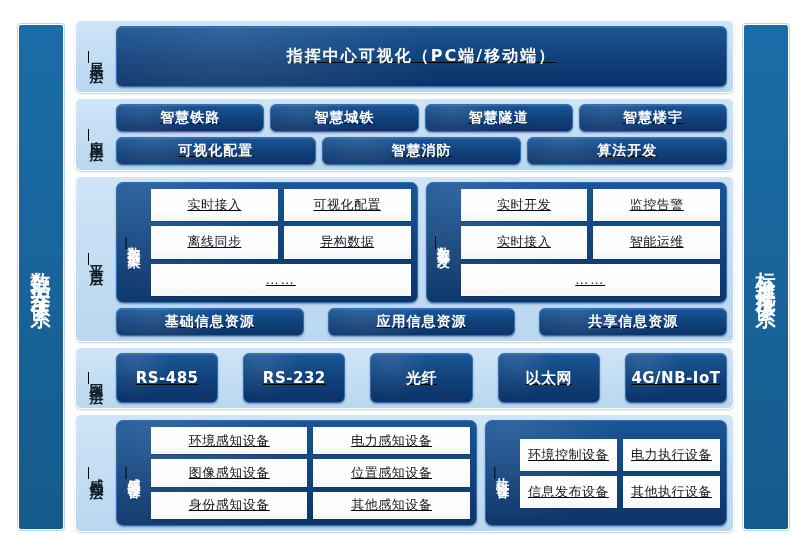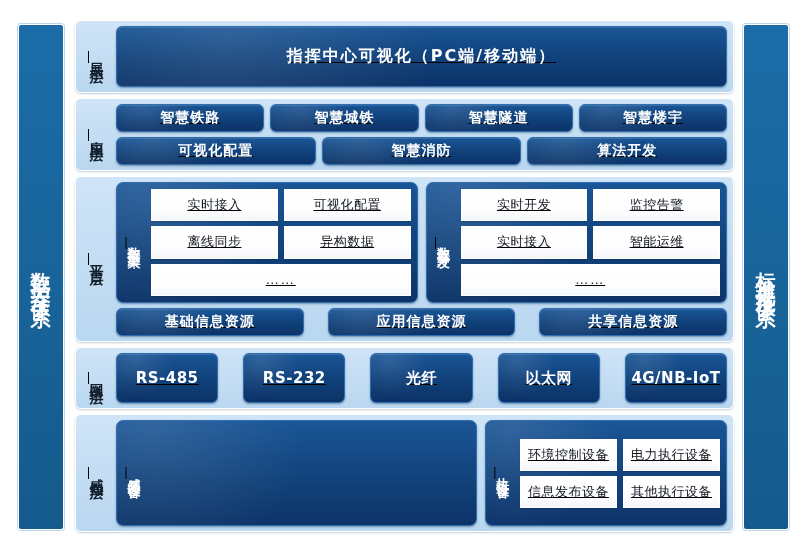--- a/index.html
+++ b/index.html
@@ -343,20 +343,34 @@
       </div>
     </div>
 
     <div class="layer perception">
       <div class="layer-label">感知层</div>
       <div class="layer-body">
         <div class="perception-groups">
 
           <div class="group-box sense">
             <div class="group-title">感知设备</div>
+            <div class="group-items">
+              <div class="item-row">
+                <div class="white-chip">环境感知设备</div>
+                <div class="white-chip">电力感知设备</div>
+              </div>
+              <div class="item-row">
+                <div class="white-chip">图像感知设备</div>
+                <div class="white-chip">位置感知设备</div>
+              </div>
+              <div class="item-row">
+                <div class="white-chip">身份感知设备</div>
+                <div class="white-chip">其他感知设备</div>
+              </div>
+            </div>
           </div>
 
           <div class="group-box act">
             <div class="group-title">执行设备</div>
             <div class="group-items">
               <div class="item-row">
                 <div class="white-chip">环境控制设备</div>
                 <div class="white-chip">电力执行设备</div>
               </div>
               <div class="item-row">

